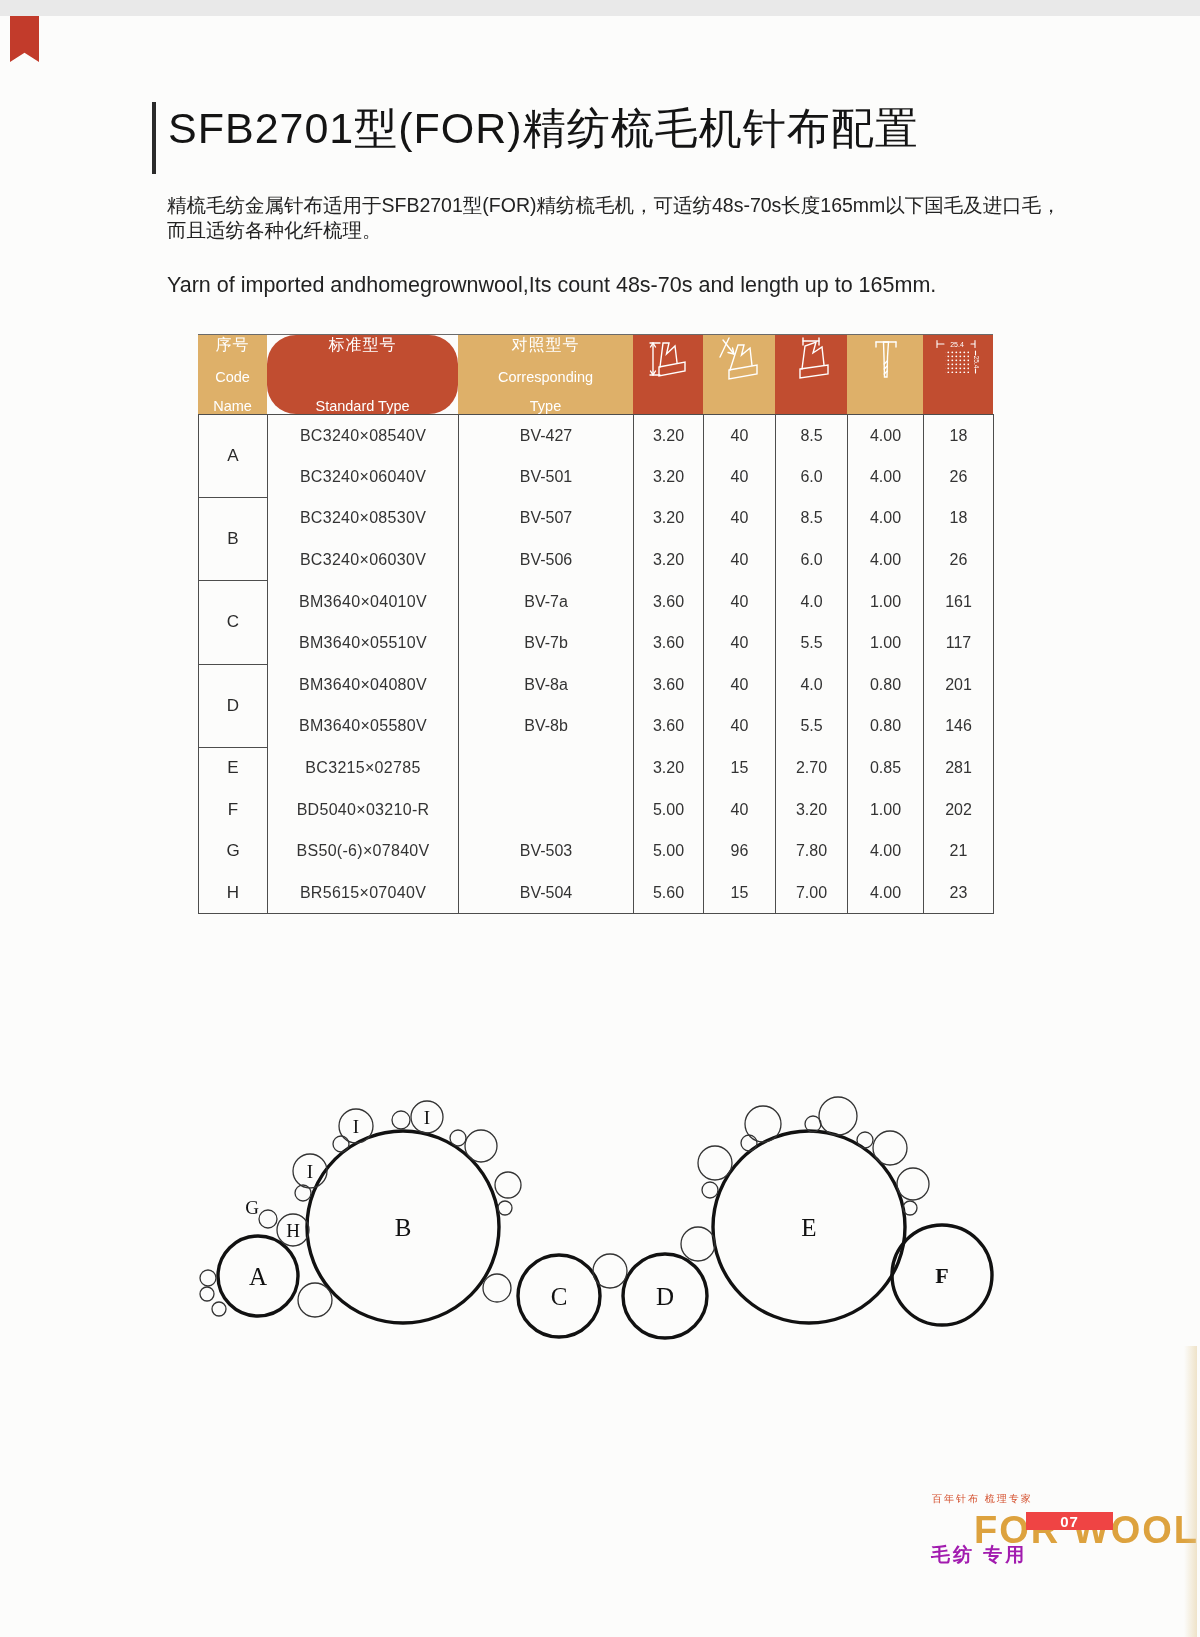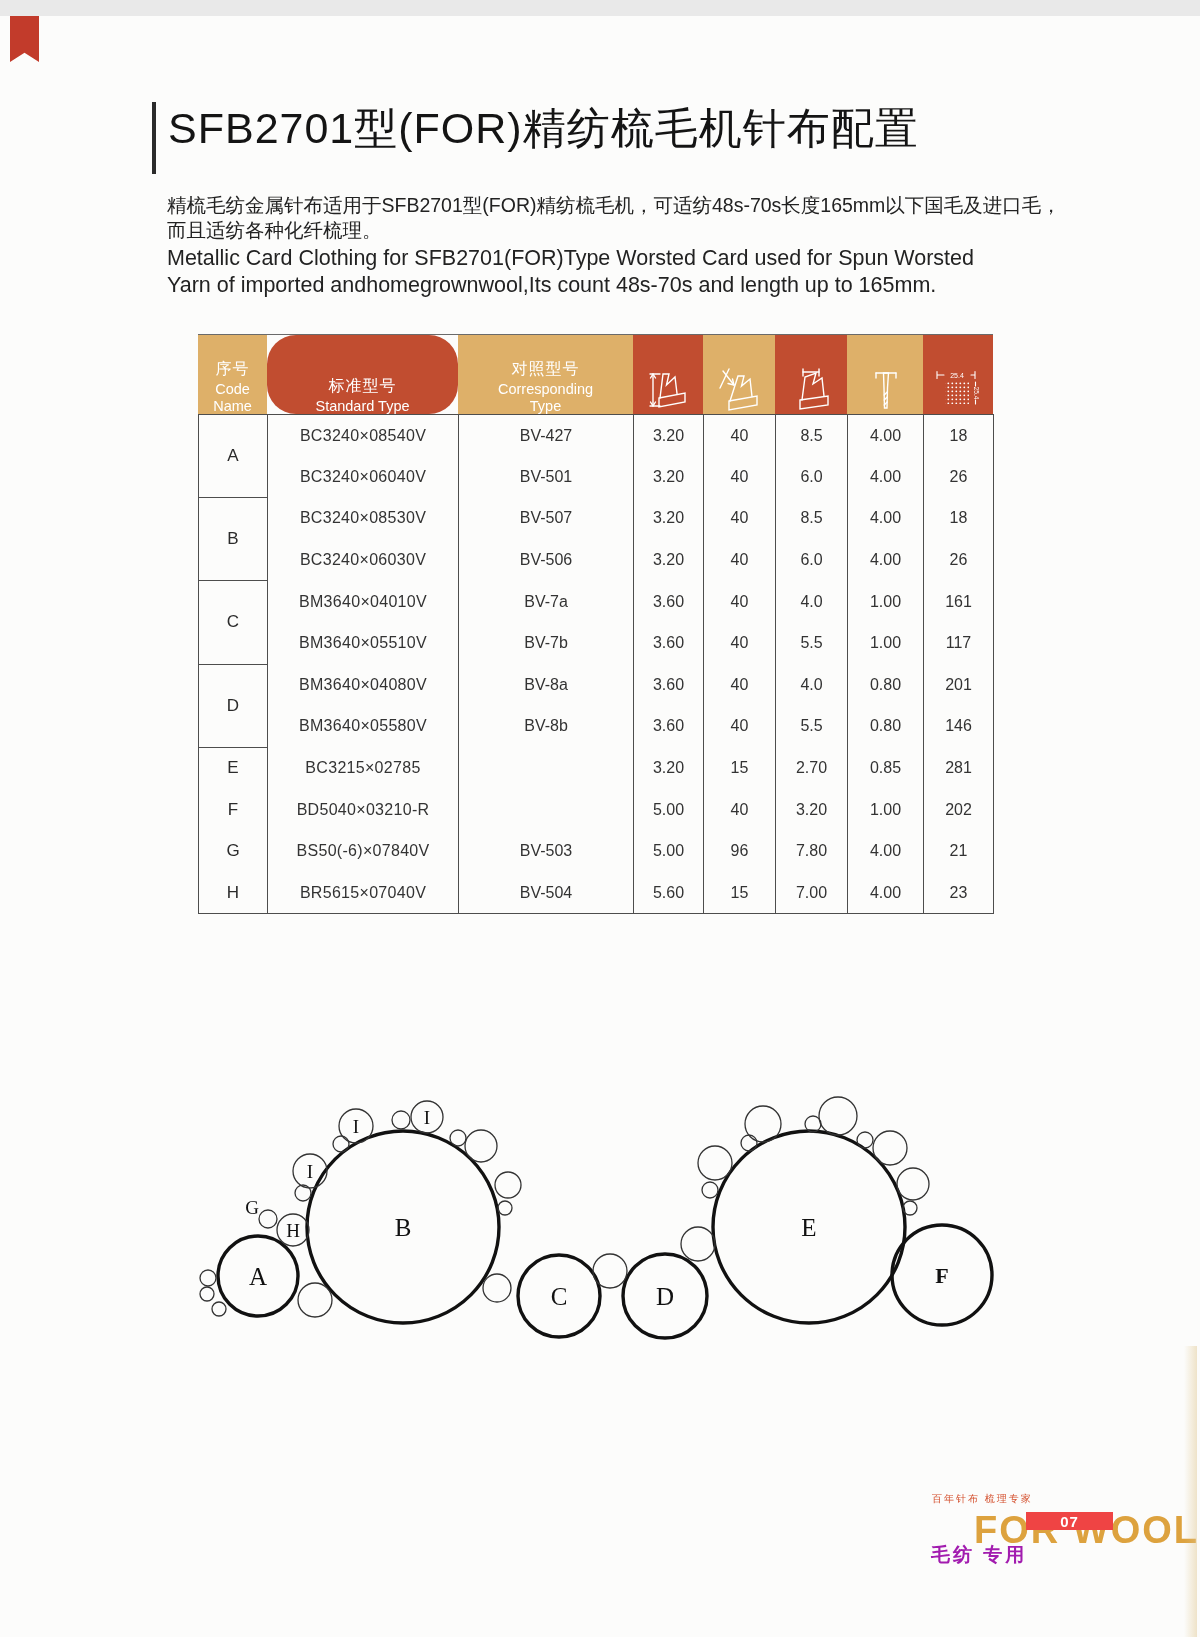--- a/index.html
+++ b/index.html
@@ -15,21 +15,21 @@
   .title-cn{position:absolute;left:168px;top:84px;margin:0;font-size:43px;font-weight:400;
     color:#141414;letter-spacing:1px;white-space:nowrap;}
   .title-en{position:absolute;left:168px;top:141px;margin:0;font-size:27px;font-weight:400;
     color:#1d1d1d;letter-spacing:.5px;white-space:nowrap;}
   .desc-cn{position:absolute;left:167px;top:177px;margin:0;font-size:19.5px;line-height:25px;color:#222;}
   .desc-en{position:absolute;left:167px;top:229px;margin:0;font-size:21.5px;line-height:27px;color:#222;}
 
   
   .spec-table{position:absolute;left:198px;top:318px;width:795px;}
   .thead{display:flex;height:79px;border-top:1px solid #6a6a6a;}
-  .hcell{display:flex;flex-direction:column;align-items:center;justify-content:flex-end;
+  .hcell{display:flex;flex-direction:column;align-items:center;justify-content:space-between;
     color:#fff;gap:1px;box-sizing:border-box;}
   .hcell .cn{font-size:16px;letter-spacing:1px;}
   .hcell .en{font-size:14.5px;}
   .tan{background:#deb069;} .red{background:#c14d30;}
   .w0{width:69px;} .w1{width:191px;border-radius:29px;} .w2{width:175px;} .w3{width:70px;}
   .w4{width:72px;} .w5{width:72px;} .w6{width:76px;} .w7{width:70px;}
 
   table.spec{border-collapse:collapse;table-layout:fixed;width:795px;height:500px;
     border:1px solid #4d4d4d;}
   table.spec tr{height:41.6px;}
@@ -66,21 +66,21 @@
 </head>
 <body>
 
 <div class="page">
 
   <div class="corner-tag"></div>
 
   <div class="title-bar"></div>
   <h1 class="title-cn">SFB2701型(FOR)精纺梳毛机针布配置</h1>
   <p class="desc-cn"><span>精梳毛纺金属针布适用于SFB2701型(FOR)精纺梳毛机，可适纺48s-70s长度165mm以下国毛及进口毛，</span><br><span>而且适纺各种化纤梳理。</span></p>
-  <p class="desc-en"><span>Metallic Card Clothing for SFB2701(FOR)Type Worsted Card used for Spun Worsted</span><br><span>Yarn of imported andhomegrownwool,Its count 48s-70s and length up to 165mm.</span></p>
+  <p class="desc-en"><br><span>Yarn of imported andhomegrownwool,Its count 48s-70s and length up to 165mm.</span></p>
 
   <div class="spec-table">
     <div class="thead">
       <div class="hcell tan w0">
         <div class="cn">序号</div>
         <div class="en">Code</div>
         <div class="en">Name</div>
       </div>
       <div class="hcell red w1">
         <div class="cn">标准型号</div>

